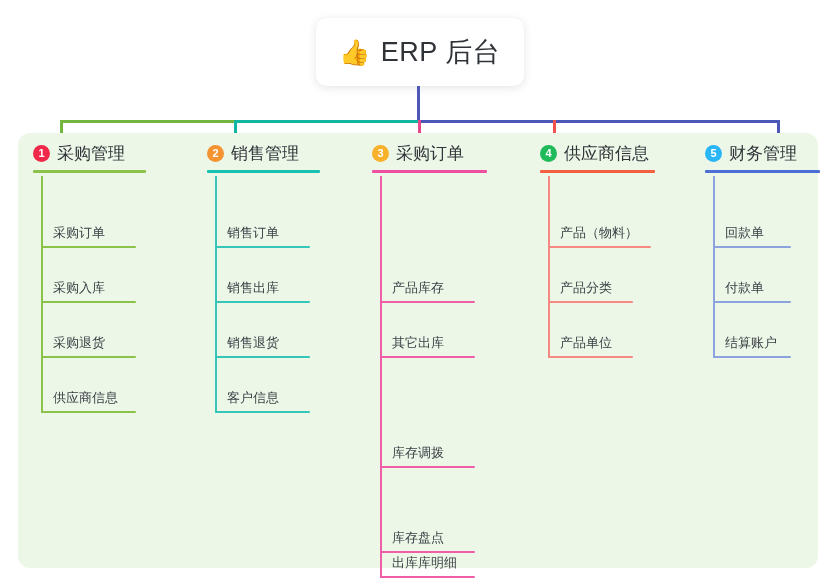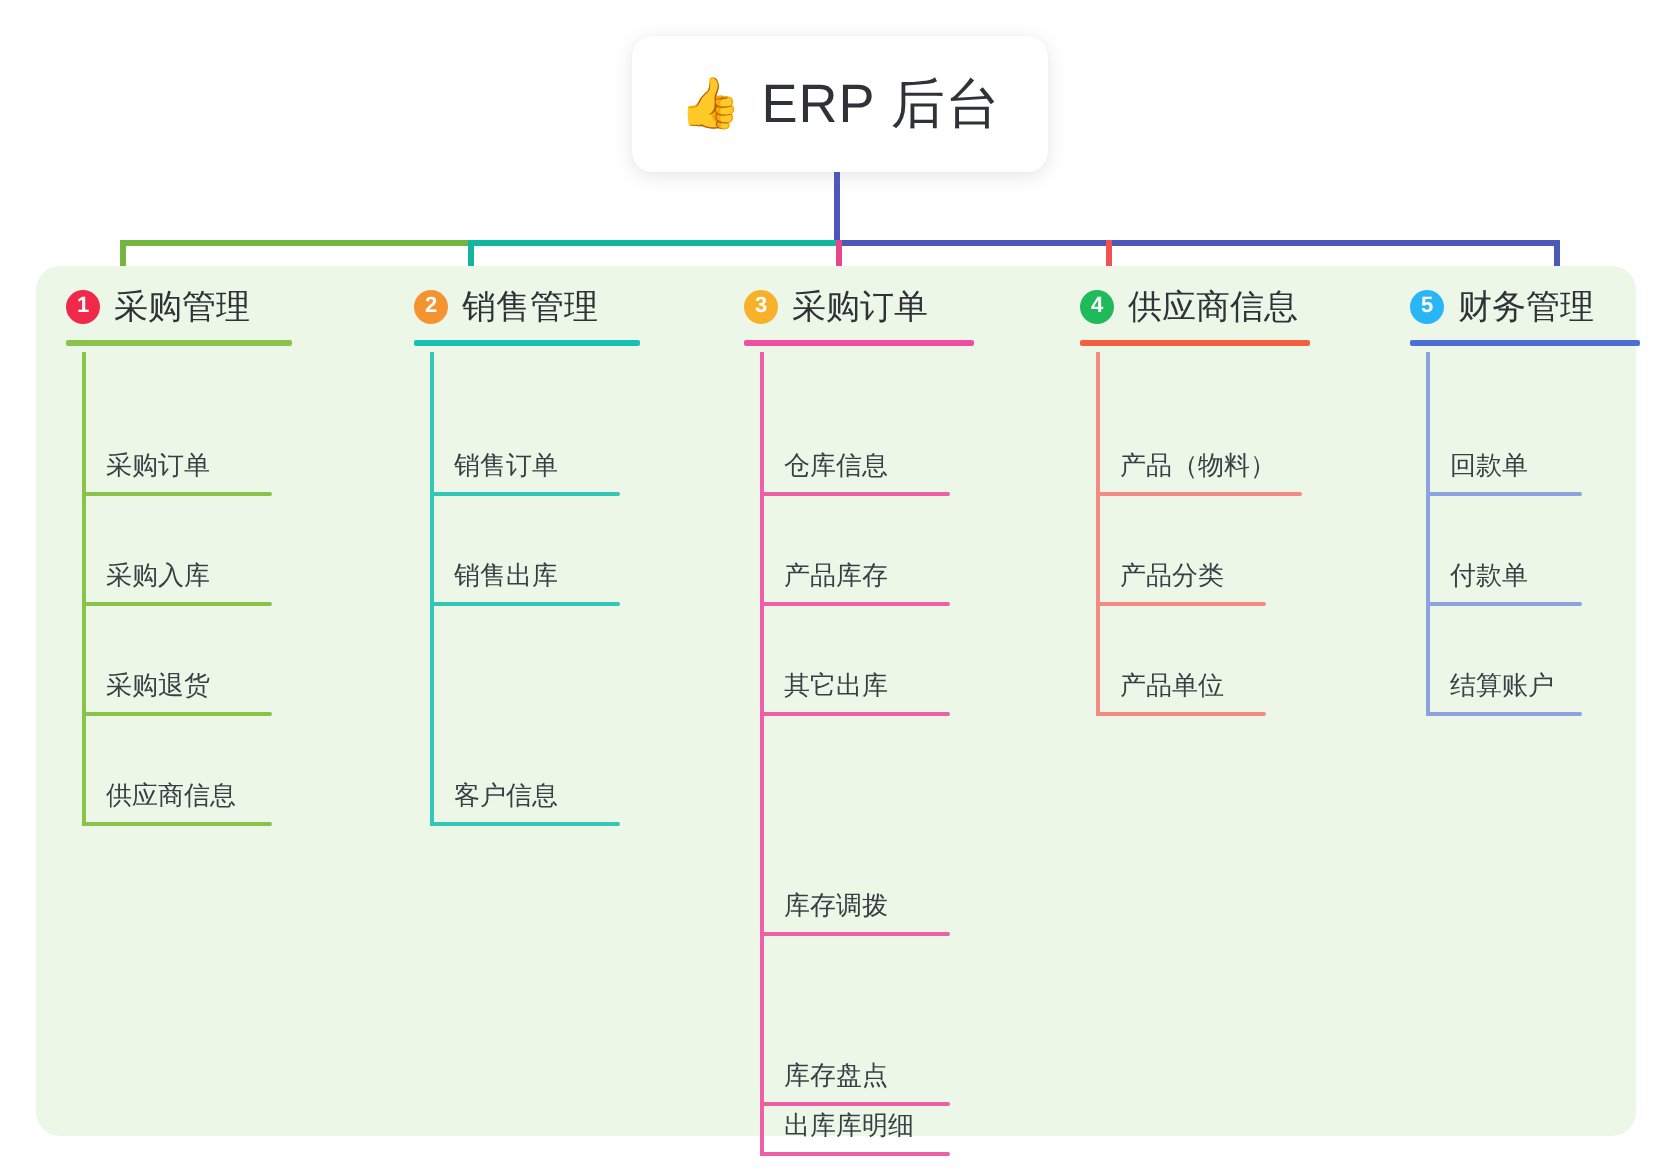--- a/index.html
+++ b/index.html
@@ -178,36 +178,36 @@
       </div>
       <div class="spine" style="left: 23px; height: 237px; background: rgb(52, 198, 182);"></div>
       <div class="leaf" style="left: 23px; top: 60px; width: 95px; text-align: center;">
         <span class="leaf-label">销售订单</span>
         <div class="leaf-underline" style="width: 95px; background: rgb(52, 198, 182);"></div>
       </div>
       <div class="leaf" style="left: 23px; top: 115px; width: 95px; padding-left: 29px;">
         <span class="leaf-label">销售出库</span>
         <div class="leaf-underline" style="width: 95px; background: rgb(52, 198, 182);"></div>
       </div>
+      <div class="leaf" style="left: 23px; top: 170px; width: 95px;">
+        <span class="leaf-label">销售退货</span>
+        <div class="leaf-underline" style="width: 95px; background: rgb(52, 198, 182);"></div>
+      </div>
       <div class="leaf" style="left: 23px; top: 225px; width: 95px;">
         <span class="leaf-label">客户信息</span>
         <div class="leaf-underline" style="width: 95px; background: rgb(52, 198, 182);"></div>
       </div>
     </div>
     <div class="column" style="left: 339px; width: 168px; height: 435px;">
       <div class="col-header">
         <span class="badge" style="background: rgb(247, 177, 42);">3</span>
         <span class="col-title">采购订单</span>
         <div class="col-underline" style="width: 115px; background: rgb(238, 79, 160);"></div>
       </div>
       <div class="spine" style="left: 23px; height: 402px; background: rgb(239, 95, 167);"></div>
-      <div class="leaf" style="left: 23px; top: 60px; width: 95px;">
-        <span class="leaf-label">仓库信息</span>
-        <div class="leaf-underline" style="width: 95px; background: rgb(239, 95, 167);"></div>
-      </div>
       <div class="leaf" style="left: 23px; top: 115px; width: 95px;">
         <span class="leaf-label">产品库存</span>
         <div class="leaf-underline" style="width: 95px; background: rgb(239, 95, 167);"></div>
       </div>
       <div class="leaf" style="left: 23px; top: 170px; width: 95px;">
         <span class="leaf-label">其它出库</span>
         <div class="leaf-underline" style="width: 95px; background: rgb(239, 95, 167);"></div>
       </div>
       <div class="leaf" style="left: 23px; top: 280px; width: 95px;">
         <span class="leaf-label">库存调拨</span>

